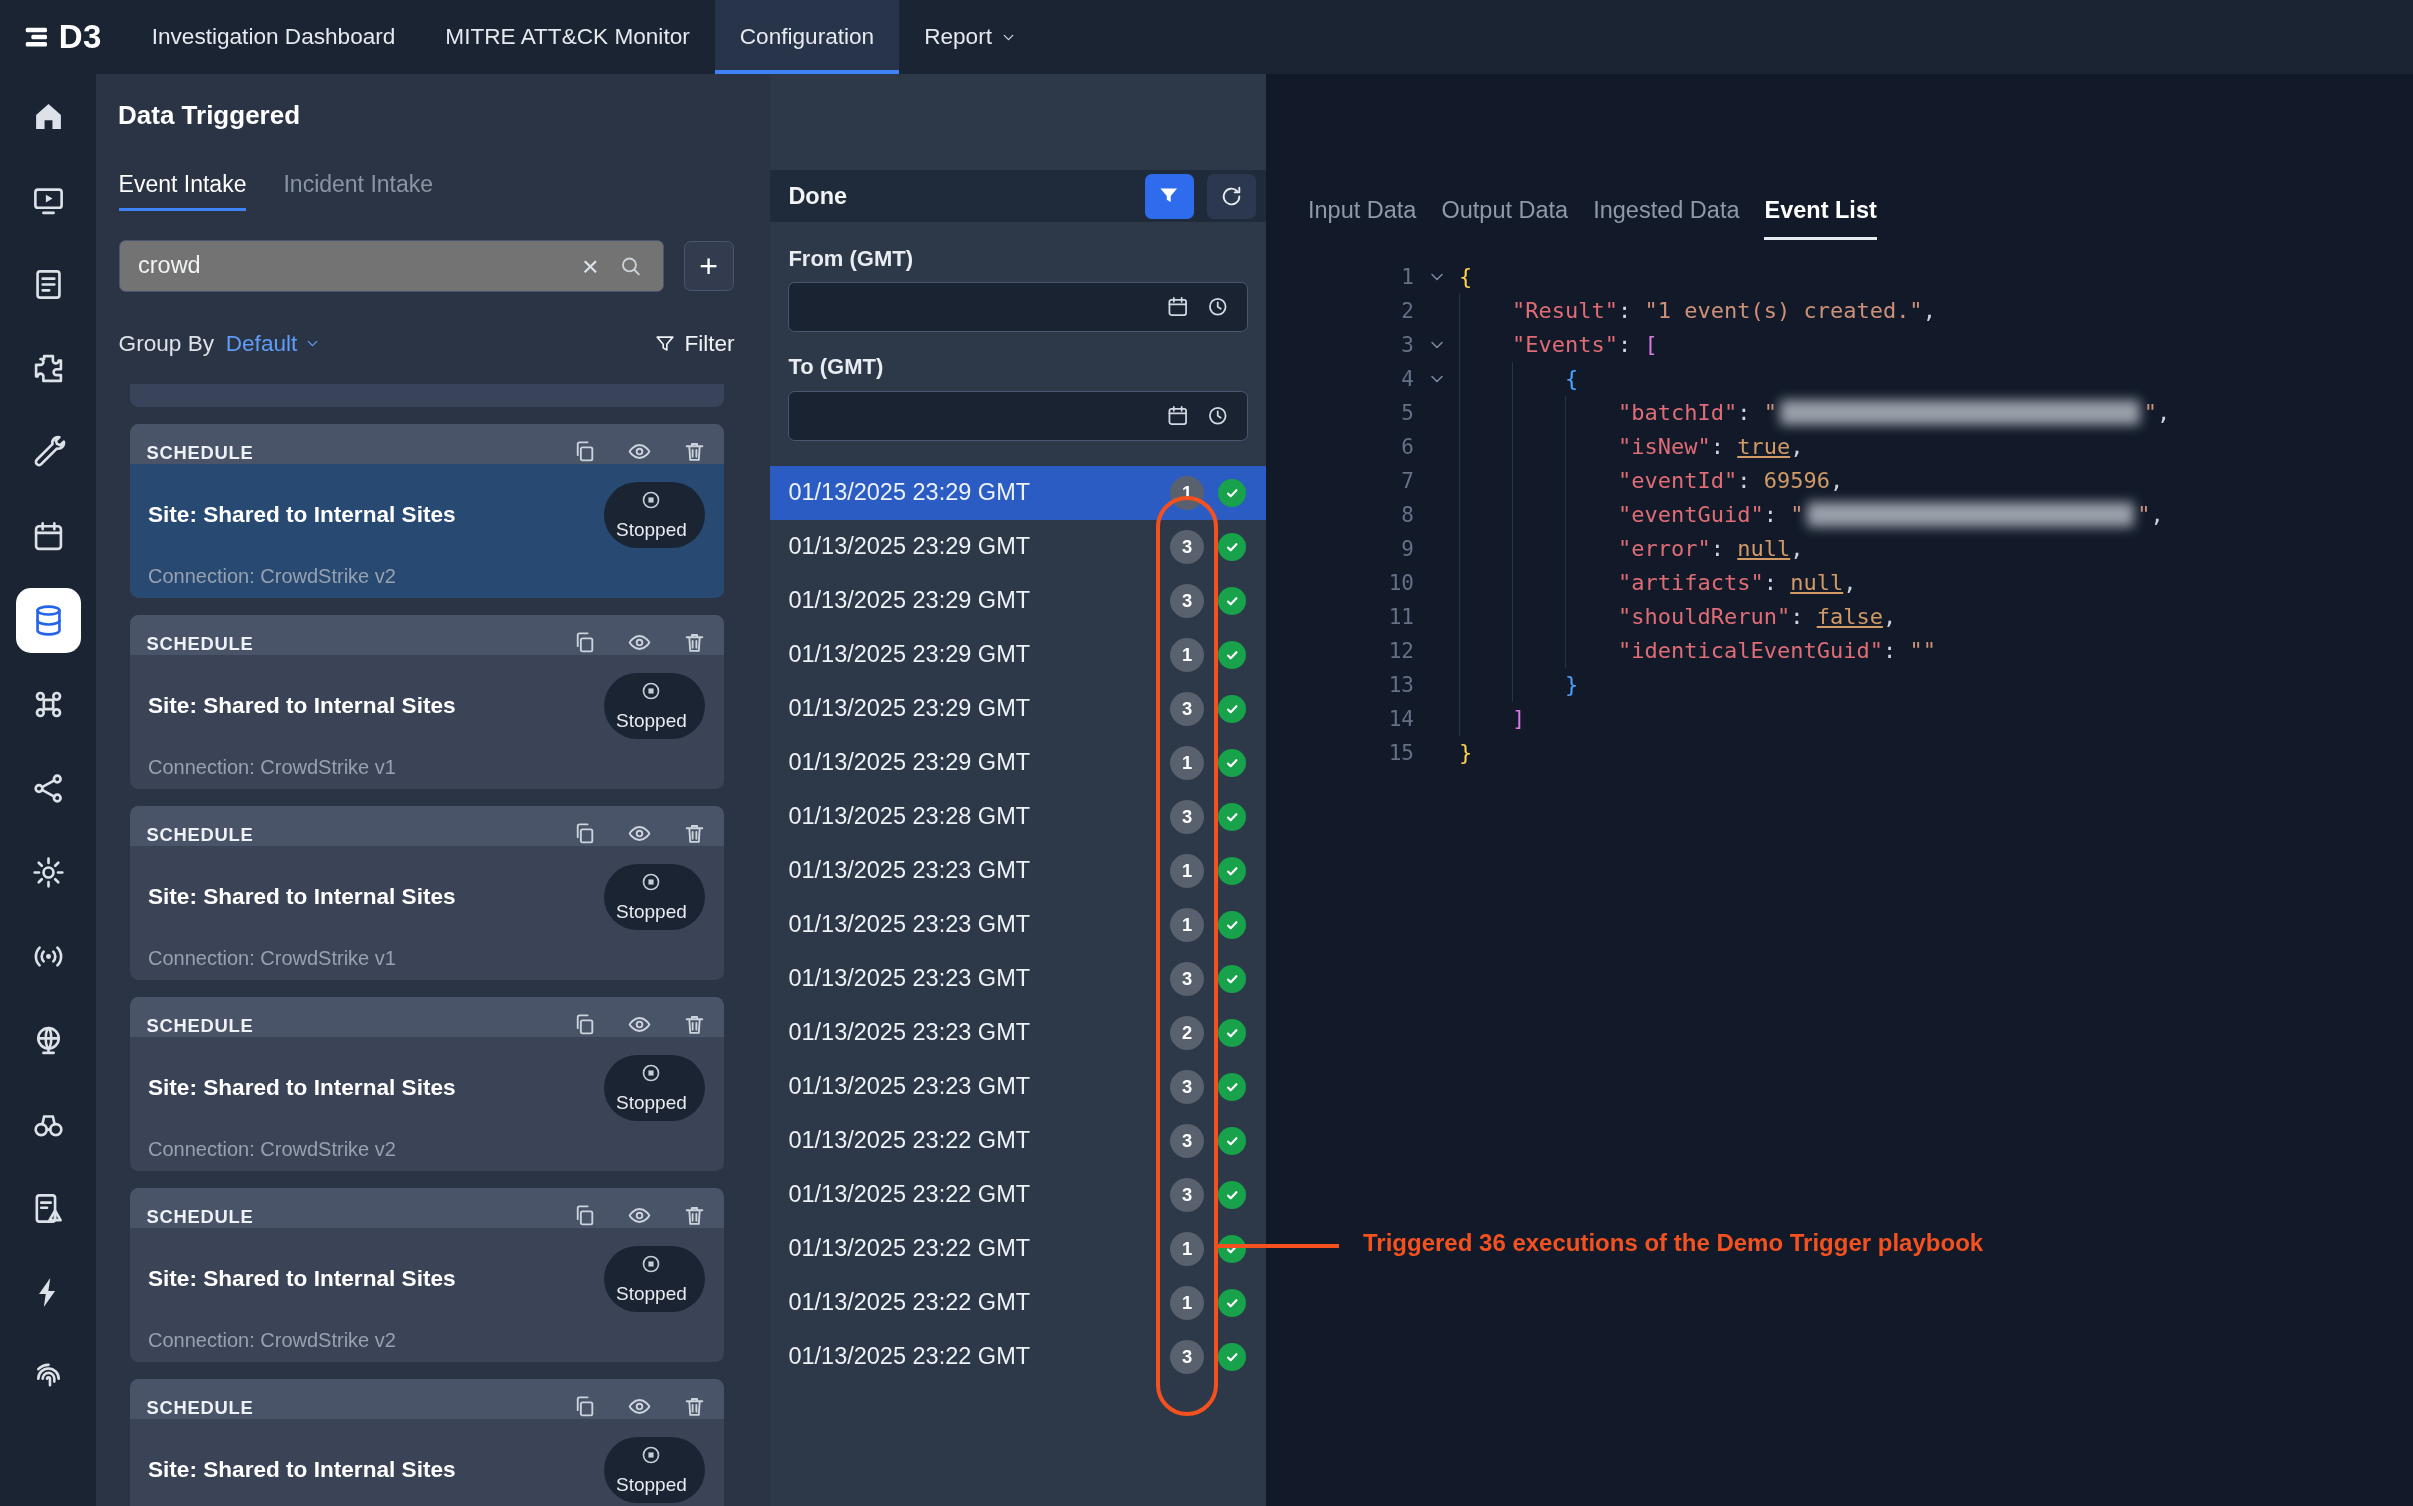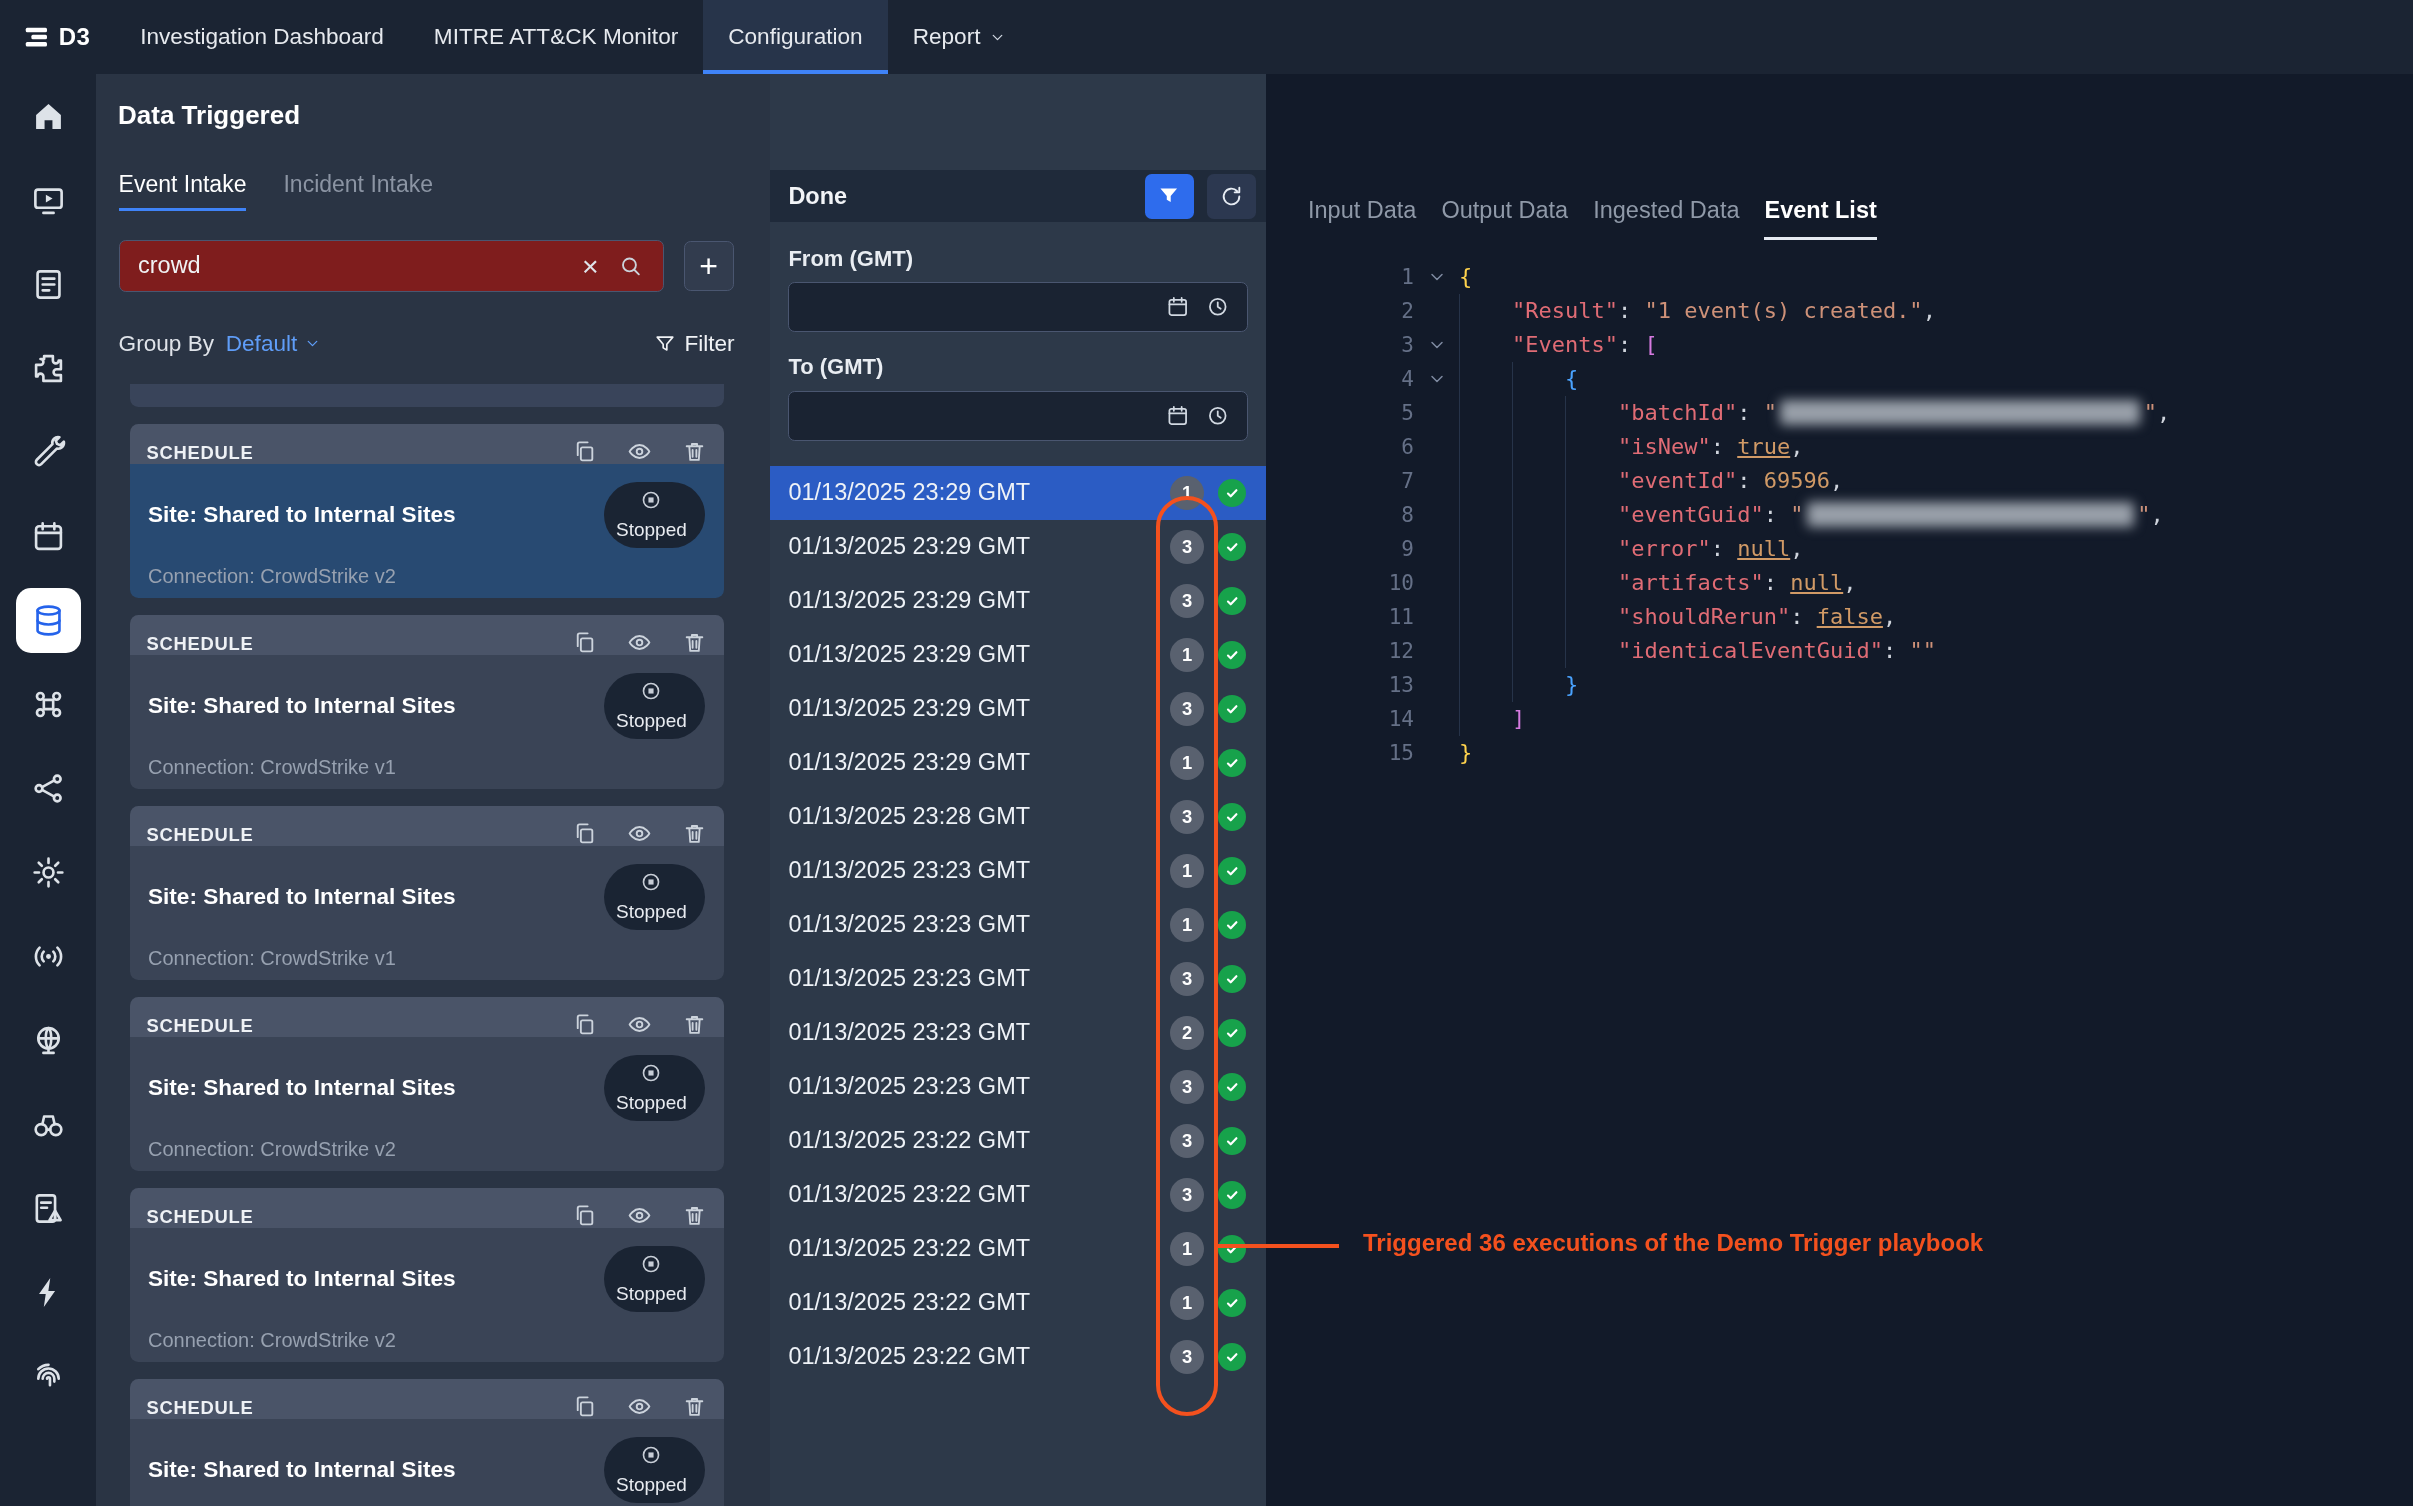--- a/index.html
+++ b/index.html
@@ -2,21 +2,21 @@
 <html style="font-size:13.4px"><head>
 <meta charset="utf-8">
 <style>
   * { box-sizing: border-box; margin: 0; padding: 0; }
   html,body { background:#10161f; }
   body { font-family:"Liberation Sans", sans-serif; }
   .root { position:relative; width:2413px; height:1506px; background:#2a3444; overflow:hidden; }
 
   
   .topnav { position:absolute; left:0; top:0; width:100%; height:74px; background:#1b2433; display:flex; align-items:stretch; padding-left:22px; z-index:6; }
-  .brand { display:flex; align-items:center; gap:6.7px; color:#fff; font-weight:bold; font-size:24px; margin-right:25px; letter-spacing:0.4px; }
+  .brand { display:flex; align-items:center; gap:6.7px; color:#fff; font-weight:bold; font-size:33px; margin-right:25px; letter-spacing:0.4px; }
   .nav-items { display:flex; align-items:stretch; }
   .nav-item { position:relative; display:flex; align-items:center; gap:8.4px; padding:0 25px; font-size:22.6px; color:#e6e9ee; cursor:pointer; }
   .nav-item.active { background:#27344a; }
   .nav-item.active::after { content:""; position:absolute; left:0; right:0; bottom:0; height:4.2px; background:#3f83f8; }
   .nav-caret { display:flex; color:#cfd6e0; }
 
   
   .rail { position:absolute; left:0; top:74px; bottom:0; width:96px; background:#1b2433; display:flex; flex-direction:column; align-items:center; z-index:5; }
   .rail-item { width:96px; height:84px; display:flex; align-items:center; justify-content:center; color:#dde2e8; cursor:pointer; }
   .rail-ico { display:flex; align-items:center; justify-content:center; width:65px; height:65px; border-radius:15px; }
@@ -24,21 +24,21 @@
 
   
   .page-title { position:absolute; left:118px; top:100px; font-size:26px; font-weight:bold; color:#ffffff; z-index:2; }
 
   
   .intake { position:absolute; left:96px; top:151px; width:674px; bottom:0; padding-left:22.6px; z-index:1; }
   .intake-tabs { display:flex; gap:37px; margin-top:20px; }
   .i-tab { font-size:23px; color:#8b94a3; padding-bottom:10px; border-bottom:3.4px solid transparent; cursor:pointer; }
   .i-tab.active { color:#ffffff; border-bottom-color:#3f83f8; }
   .search-row { margin-top:28.5px; display:flex; align-items:center; gap:20px; }
-  .search-box { position:relative; width:545px; height:52px; background:#7f1d1d; border:0.8px solid #4a5670; border-radius:6.7px; }
+  .search-box { position:relative; width:545px; height:52px; background:#737373; border:0.8px solid #4a5670; border-radius:6.7px; }
   .search-input { width:100%; height:100%; background:transparent; border:none; outline:none; color:#f1f3f5; font-size:23.5px; padding:0 101px 0 18.4px; font-family:"Liberation Sans",sans-serif; }
   .s-ico { position:absolute; top:50%; transform:translateY(-50%); color:#cbd2da; display:flex; cursor:pointer; }
   .s-clear { right:64px; font-size:28.5px; line-height:1; color:#dfe4ea; }
   .s-mag { right:20px; }
   .add-btn { width:50px; height:50px; background:#323c4e; border:0.8px solid #4a5670; border-radius:6.7px; color:#ffffff; font-size:32px; line-height:1; cursor:pointer; display:flex; align-items:center; justify-content:center; }
   .groupby-row { margin-top:37px; display:flex; align-items:center; width:616px; height:30px; font-size:22.6px; color:#dfe3e9; }
   .gb-value { display:flex; align-items:center; gap:6.7px; margin-left:11.7px; color:#5f9df8; cursor:pointer; }
   .filter-btn { margin-left:auto; display:flex; align-items:center; gap:8px; color:#f0f2f5; cursor:pointer; }
   .card-list { margin-top:25px; width:616px; padding:0 11px; display:flex; flex-direction:column; gap:17px; position:relative; }
   .card-sliver { height:23.5px; background:#39445a; border-radius:0 0 8.4px 8.4px; }

